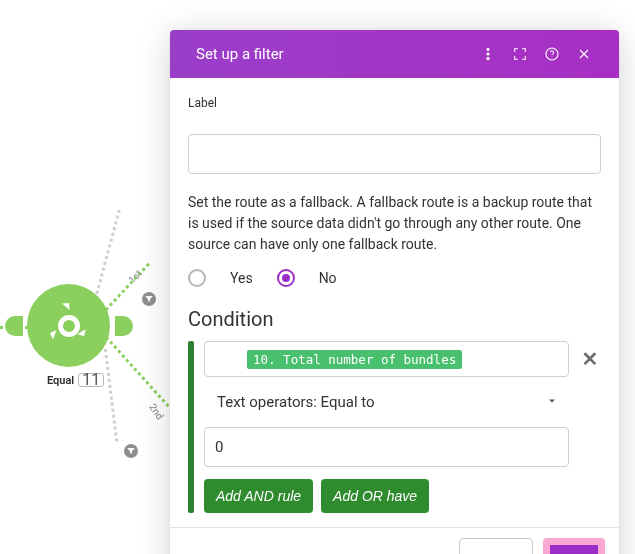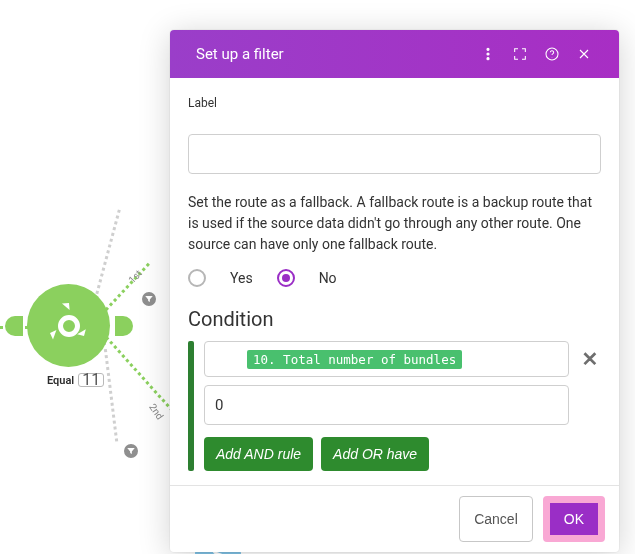--- a/index.html
+++ b/index.html
@@ -336,20 +336,28 @@
     </div>
 
     <div class="section-label">Condition</div>
 
     <div class="condition-block">
       <div class="bracket"></div>
       <div class="cond-col">
         <div class="chip-field">
           <span class="chip">10. Total number of bundles</span>
         </div>
+        <div class="operator-select">
+          <span>Text operators: Equal to</span>
+          <span class="caret">
+            <svg viewBox="0 0 24 24">
+                <path d="M6 9l6 6 6-6z"></path>
+              </svg>
+          </span>
+        </div>
         <div class="value-field">
           <span>0</span>
         </div>
         <div class="rule-buttons">
           <button class="btn-green">Add AND rule</button>
           <button class="btn-green">Add OR have</button>
         </div>
       </div>
       <div class="remove-x">✕</div>
     </div>

